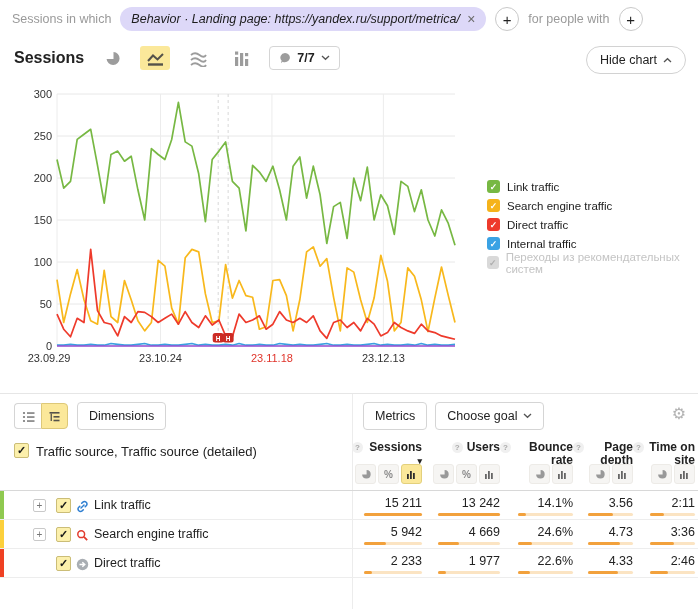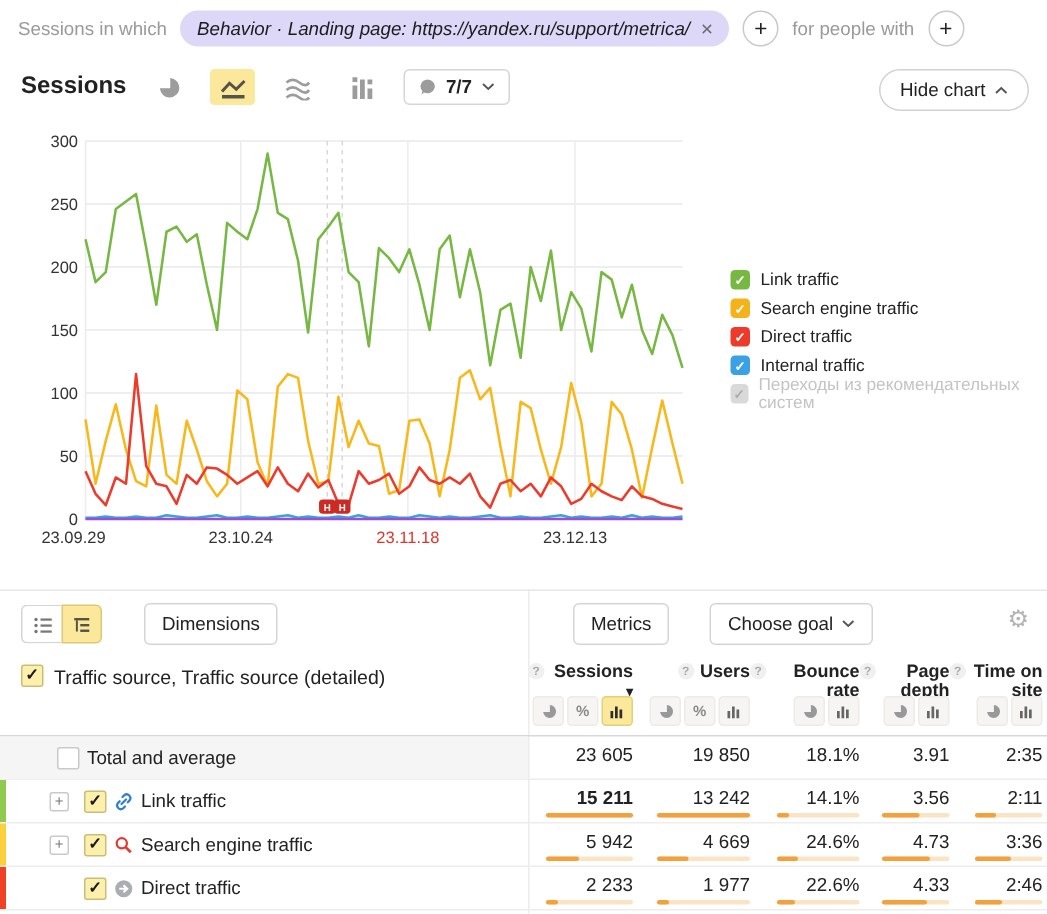--- a/index.html
+++ b/index.html
@@ -40,21 +40,21 @@
   .table-sec { position:absolute; top:393px; left:0; right:0; bottom:0; border-top:1px solid #e6e6e6; background:#fff; }
   .vdiv { position:absolute; left:352px; top:0; bottom:0; width:1px; background:#ececec; }
   .controls-left { position:absolute; top:8px; left:14px; display:flex; align-items:center; gap:9px; }
   .seg { display:flex; }
   .seg-btn { width:27px; height:26px; border:1px solid #d5d5d5; background:#fff; display:flex;
     align-items:center; justify-content:center; cursor:pointer; }
   .seg-btn:first-child { border-radius:4px 0 0 4px; border-right:none; }
   .seg-btn:last-child { border-radius:0 4px 4px 0; }
   .seg-btn.sel { background:#fbe89a; border-color:#ddc878; }
   .btn { border:1px solid #d5d5d5; border-radius:4px; background:#fff; padding:6px 11px;
-    font-size:12.5px; cursor:pointer; display:flex; align-items:center; gap:6px;margin-left:19px; }
+    font-size:12.5px; cursor:pointer; display:flex; align-items:center; gap:6px; }
   .controls-right { position:absolute; top:8px; left:363px; display:flex; gap:8px; }
   .gear { position:absolute; top:12px; right:12px; font-size:16px; color:#b3b3b3; cursor:pointer; line-height:16px; }
 
   .thead { position:absolute; top:39px; left:0; right:0; height:58px; border-bottom:1px solid #d8d8d8; }
   .dim-label { position:absolute; left:36px; top:11px; font-size:13px; font-weight:normal; }
   .cols { position:absolute; left:352px; top:0; right:3px; height:58px; display:flex; }
   .col { position:relative; height:58px; }
   .col-label { display:flex; justify-content:flex-end; gap:4px; padding-top:8px; font-size:12px;
     font-weight:bold; line-height:13px; text-align:right; cursor:pointer; }
   .help { width:11px; height:11px; border-radius:50%; background:#f0f0f0; color:#a9a9a9; font-size:8px;
@@ -374,59 +374,36 @@
                     <rect x="7" y="4" width="1.8" height="6"></rect>
                   </g>
                 </svg>
               </span>
             </div>
           </div>
         </div>
     </div>
 
     <div class="rows" id="rows">
-        <div class="trow total">
-          <div class="trow-left">
-            <span class="cb" style="left: 38px;"></span>
-            <span class="row-label" style="left: 58px;">Total and average</span>
-          </div>
-          <div class="cells">
-            <div class="cell" style="width: 70px;">
-              <div class="val">23 605</div>
-            </div>
-            <div class="cell" style="width: 78px;">
-              <div class="val">19 850</div>
-            </div>
-            <div class="cell" style="width: 73px;">
-              <div class="val">18.1%</div>
-            </div>
-            <div class="cell" style="width: 60px;">
-              <div class="val">3.91</div>
-            </div>
-            <div class="cell" style="width: 62px;">
-              <div class="val">2:35</div>
-            </div>
-          </div>
-        </div>
         <div class="trow">
           <div class="trow-left">
             <span class="strip" style="background: rgb(143, 201, 80);"></span>
             <span class="expander">+</span>
             <span class="cb checked" style="left: 56px;">✓</span>
             <span class="row-icon"><svg width="13" height="13">
                 <g fill="none" stroke="#2f7fd1" stroke-width="1.5" stroke-linecap="round">
                   <path d="M5 8 L8 5"></path>
                   <path d="M3.8 6.2 L2.6 7.4 a2.5 2.5 0 0 0 3.5 3.5 L7.3 9.7"></path>
                   <path d="M9.2 6.8 L10.4 5.6 a2.5 2.5 0 0 0 -3.5 -3.5 L5.7 3.3"></path>
                 </g>
               </svg></span>
             <span class="row-label" style="left: 94px;">Link traffic</span>
           </div>
           <div class="cells">
-            <div class="cell" style="width: 70px; font-weight: bold;">
+            <div class="cell" style="width: 70px;">
               <div class="val">15 211</div>
               <div class="track" style="width: 58px;">
                 <div class="fill" style="width: 58px;"></div>
               </div>
             </div>
             <div class="cell" style="width: 78px;">
               <div class="val">13 242</div>
               <div class="track" style="width: 62px;">
                 <div class="fill" style="width: 62px;"></div>
               </div>

